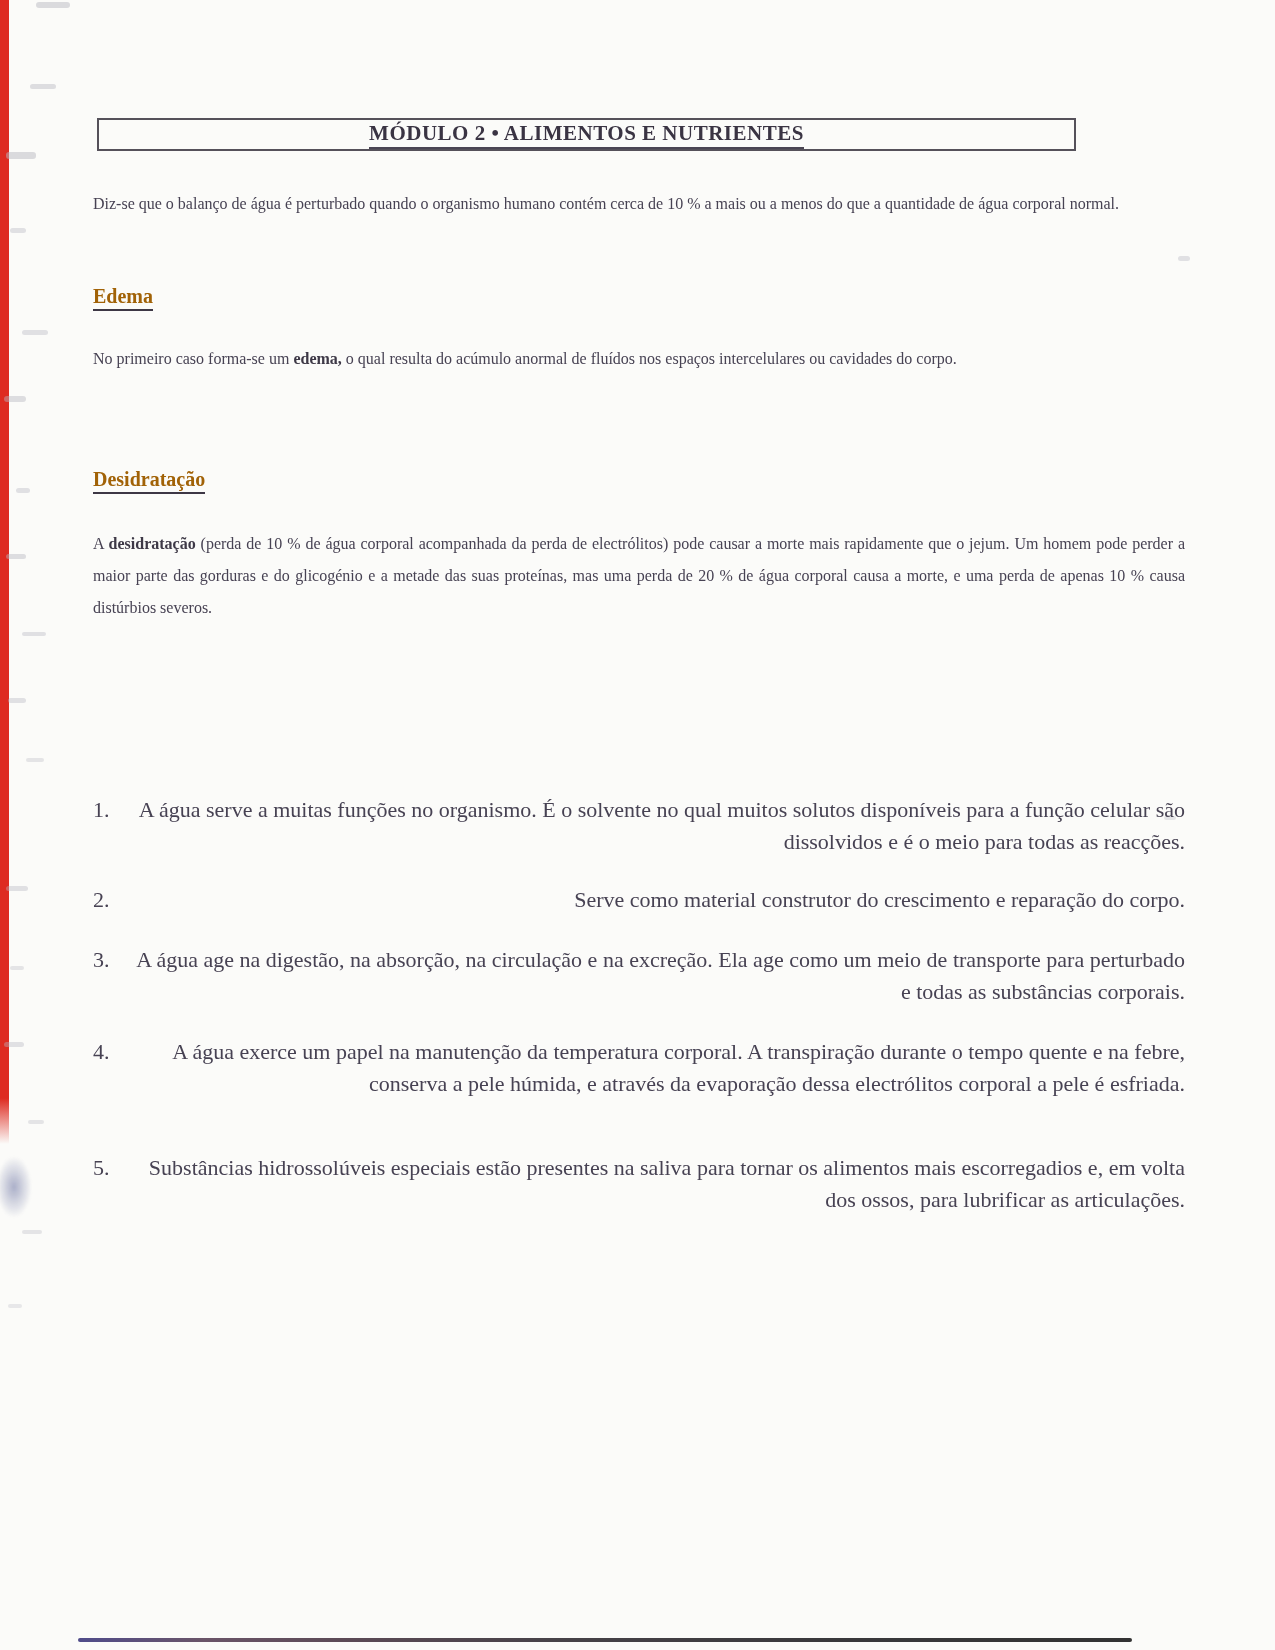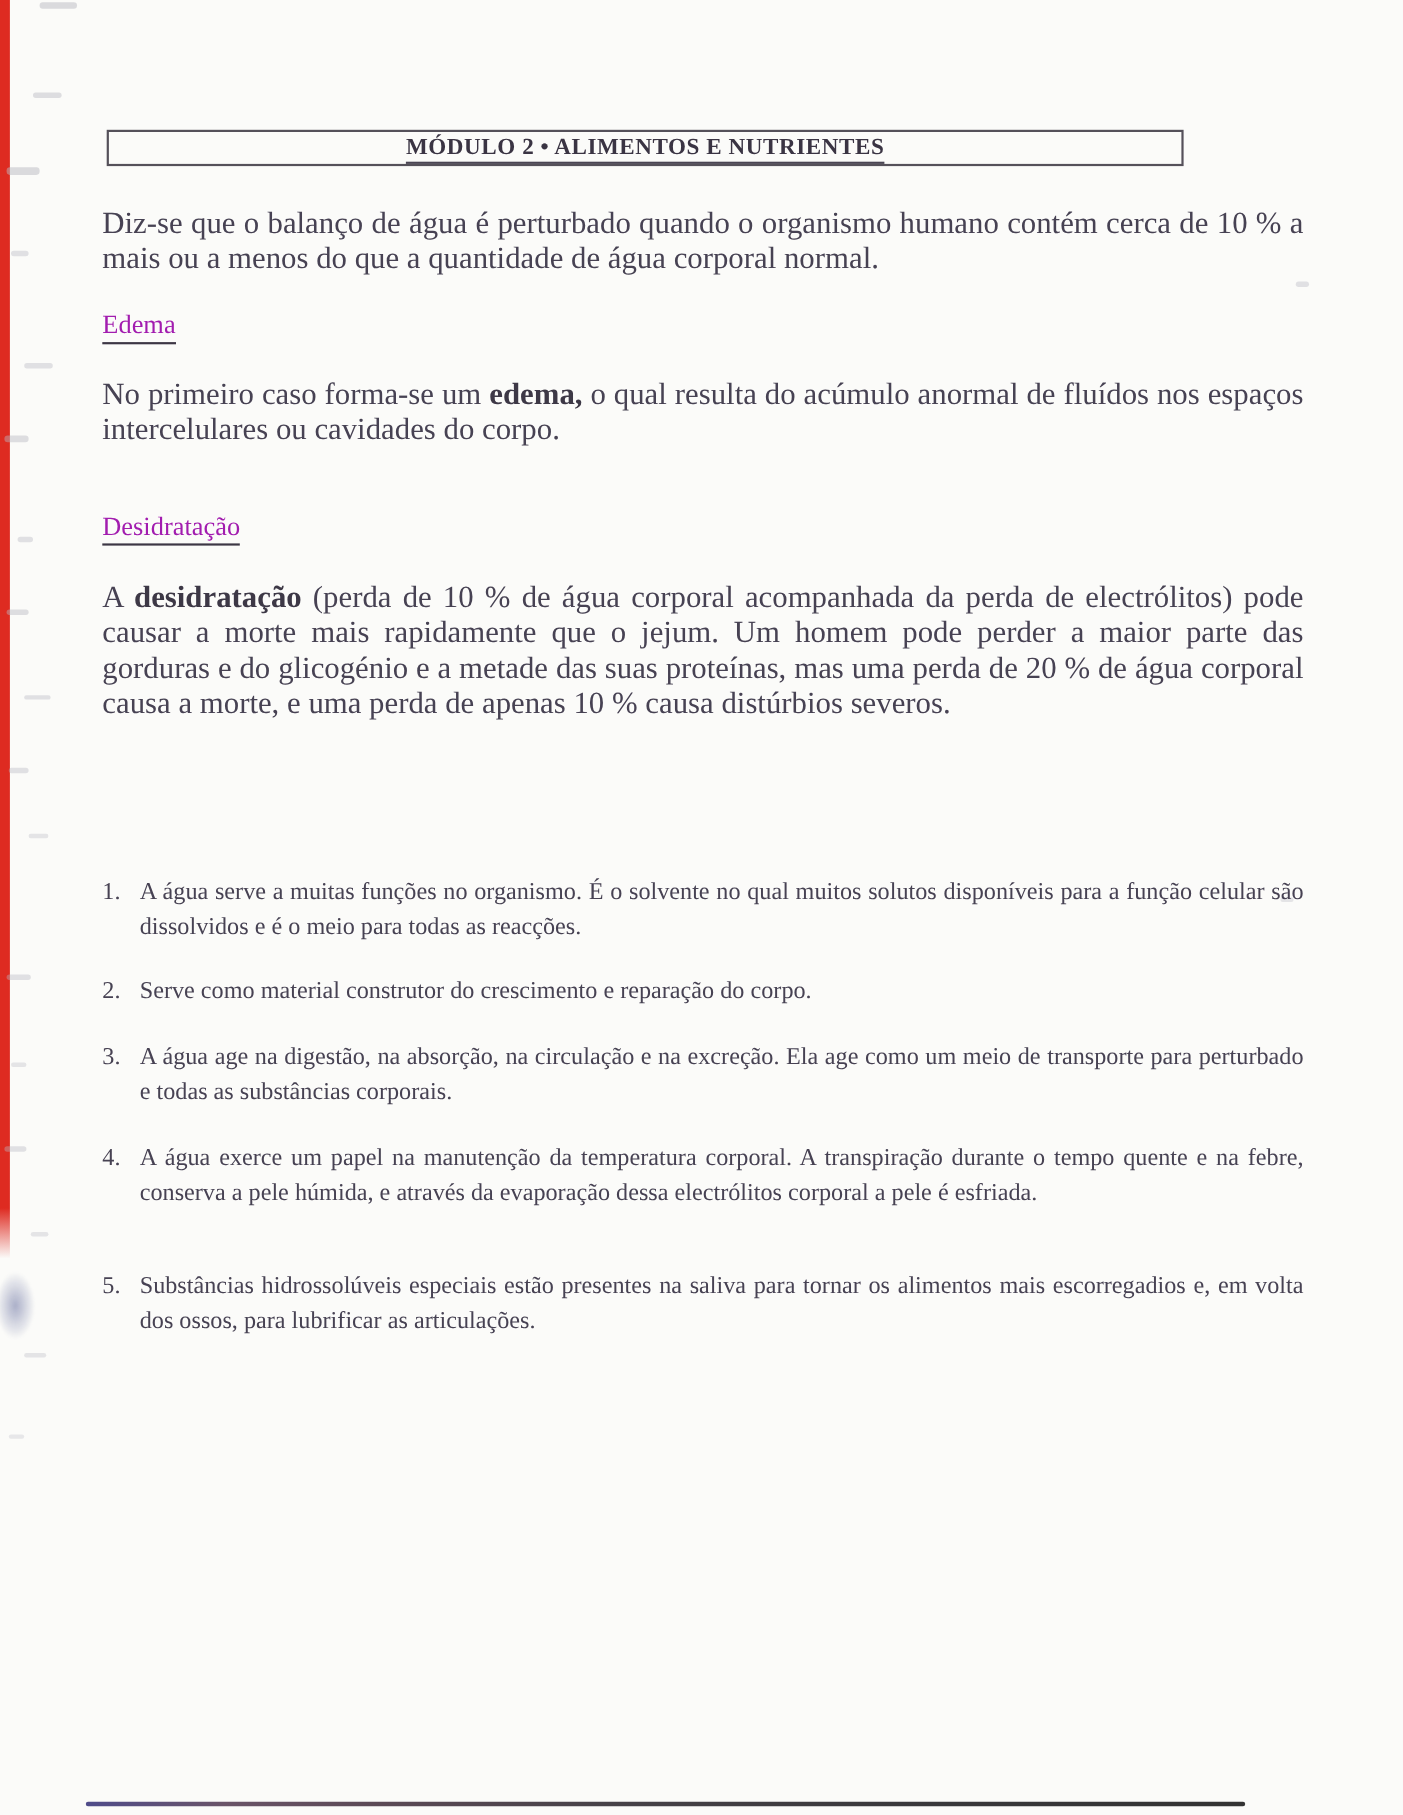--- a/index.html
+++ b/index.html
@@ -35,35 +35,35 @@
   .header-title {
     font-weight: bold; font-size: 21px; letter-spacing: 0.5px;
     color: #3a3443;
     border-bottom: 2px solid #4a4553; padding-bottom: 1px;
     white-space: nowrap;
   }
 
   
   .block {
     position: absolute; left: 93px; width: 1092px;
-    font-size: 28px; line-height: 32px;
+    font-size: 16px; line-height: 32px;
   }
   .justify { text-align: justify; }
   .heading {
-    font-weight: normal; font-size: 24px; line-height: 30px; color: #a21caf;
+    font-weight: bold; font-size: 20px; line-height: 30px; color: #a16207;
   }
   .heading > span {
     border-bottom: 2.5px solid #3d3745; padding-bottom: 2px;
   }
   .bold { font-weight: bold; color: #3d3846; }
 
   
   .list-item { position: absolute; left: 93px; width: 1092px; font-size: 22px; line-height: 32px; }
   .item-number { position: absolute; left: 0; top: 0; }
-  .item-text { margin-left: 34px; }
+  .item-text { margin-left: 34px; text-align: right; }
 
   
   .footer-rule {
     position: absolute; left: 78px; top: 1638px; width: 1054px; height: 4px;
     border-radius: 2px;
     background: linear-gradient(90deg, #504c8a 0%, #6a5468 12%, #5c4a56 25%, #474248 45%, #3a393c 70%, #333333 100%);
   }
 </style>
 </head>
 <body>

